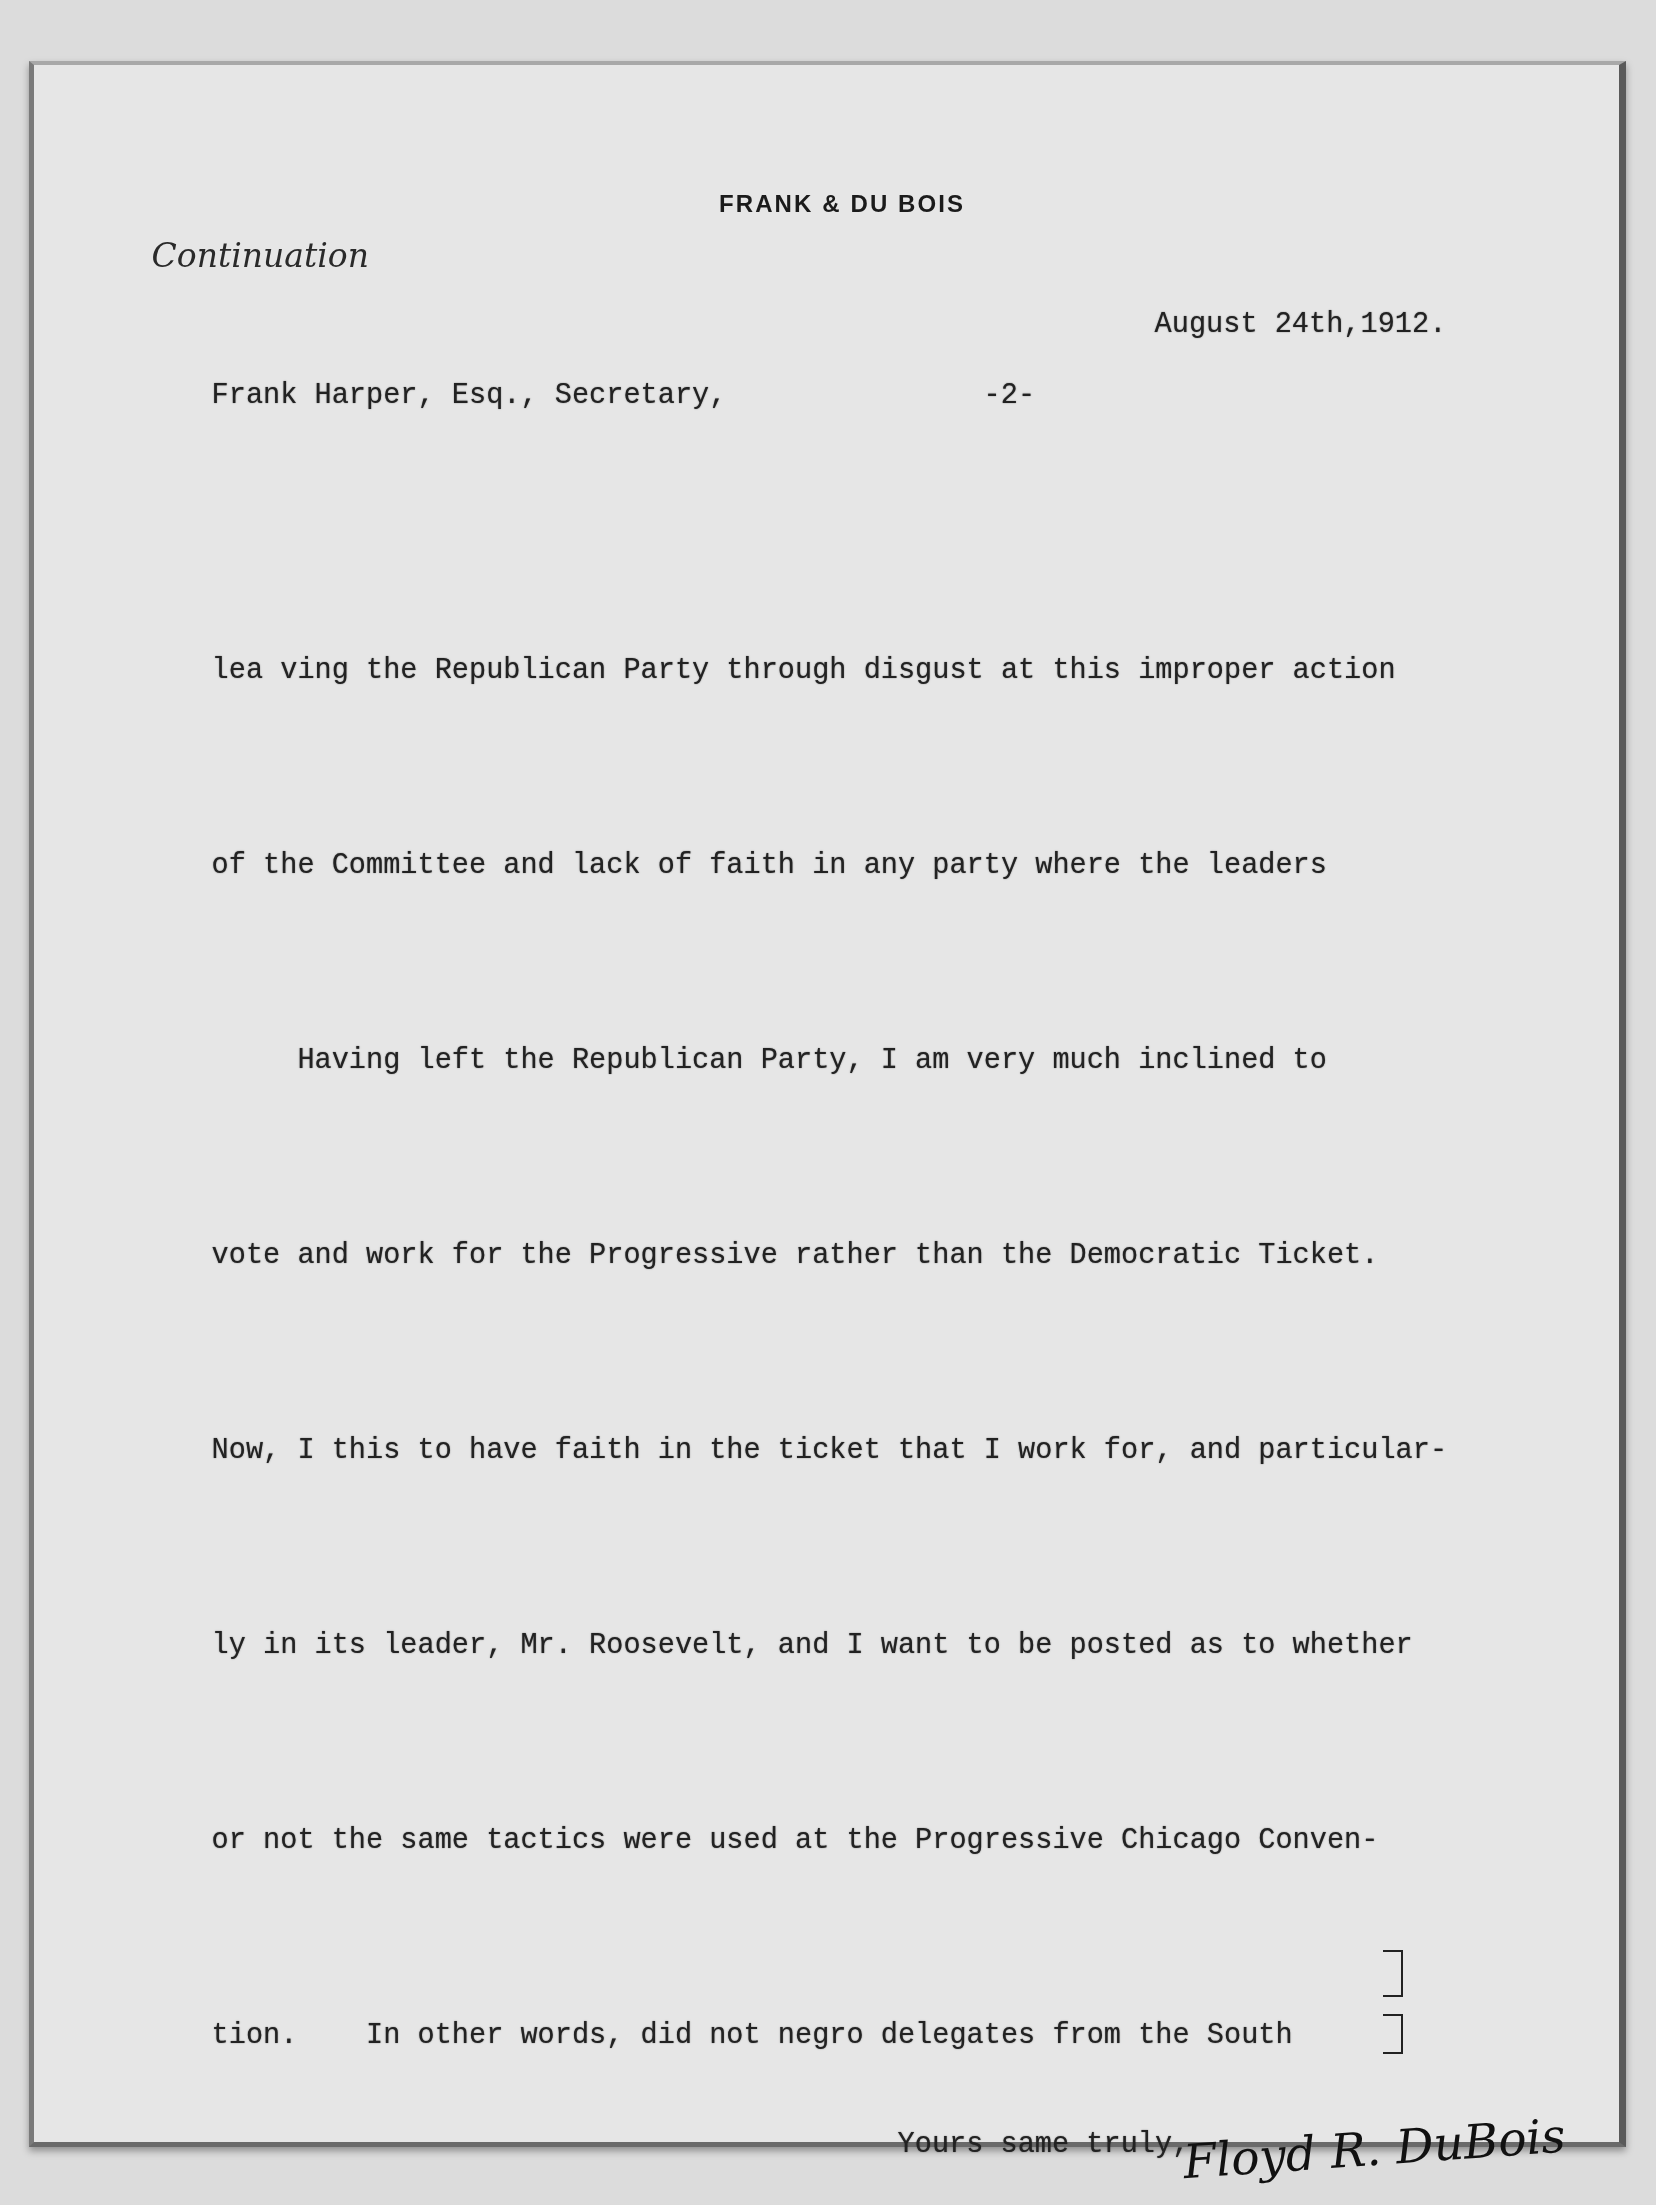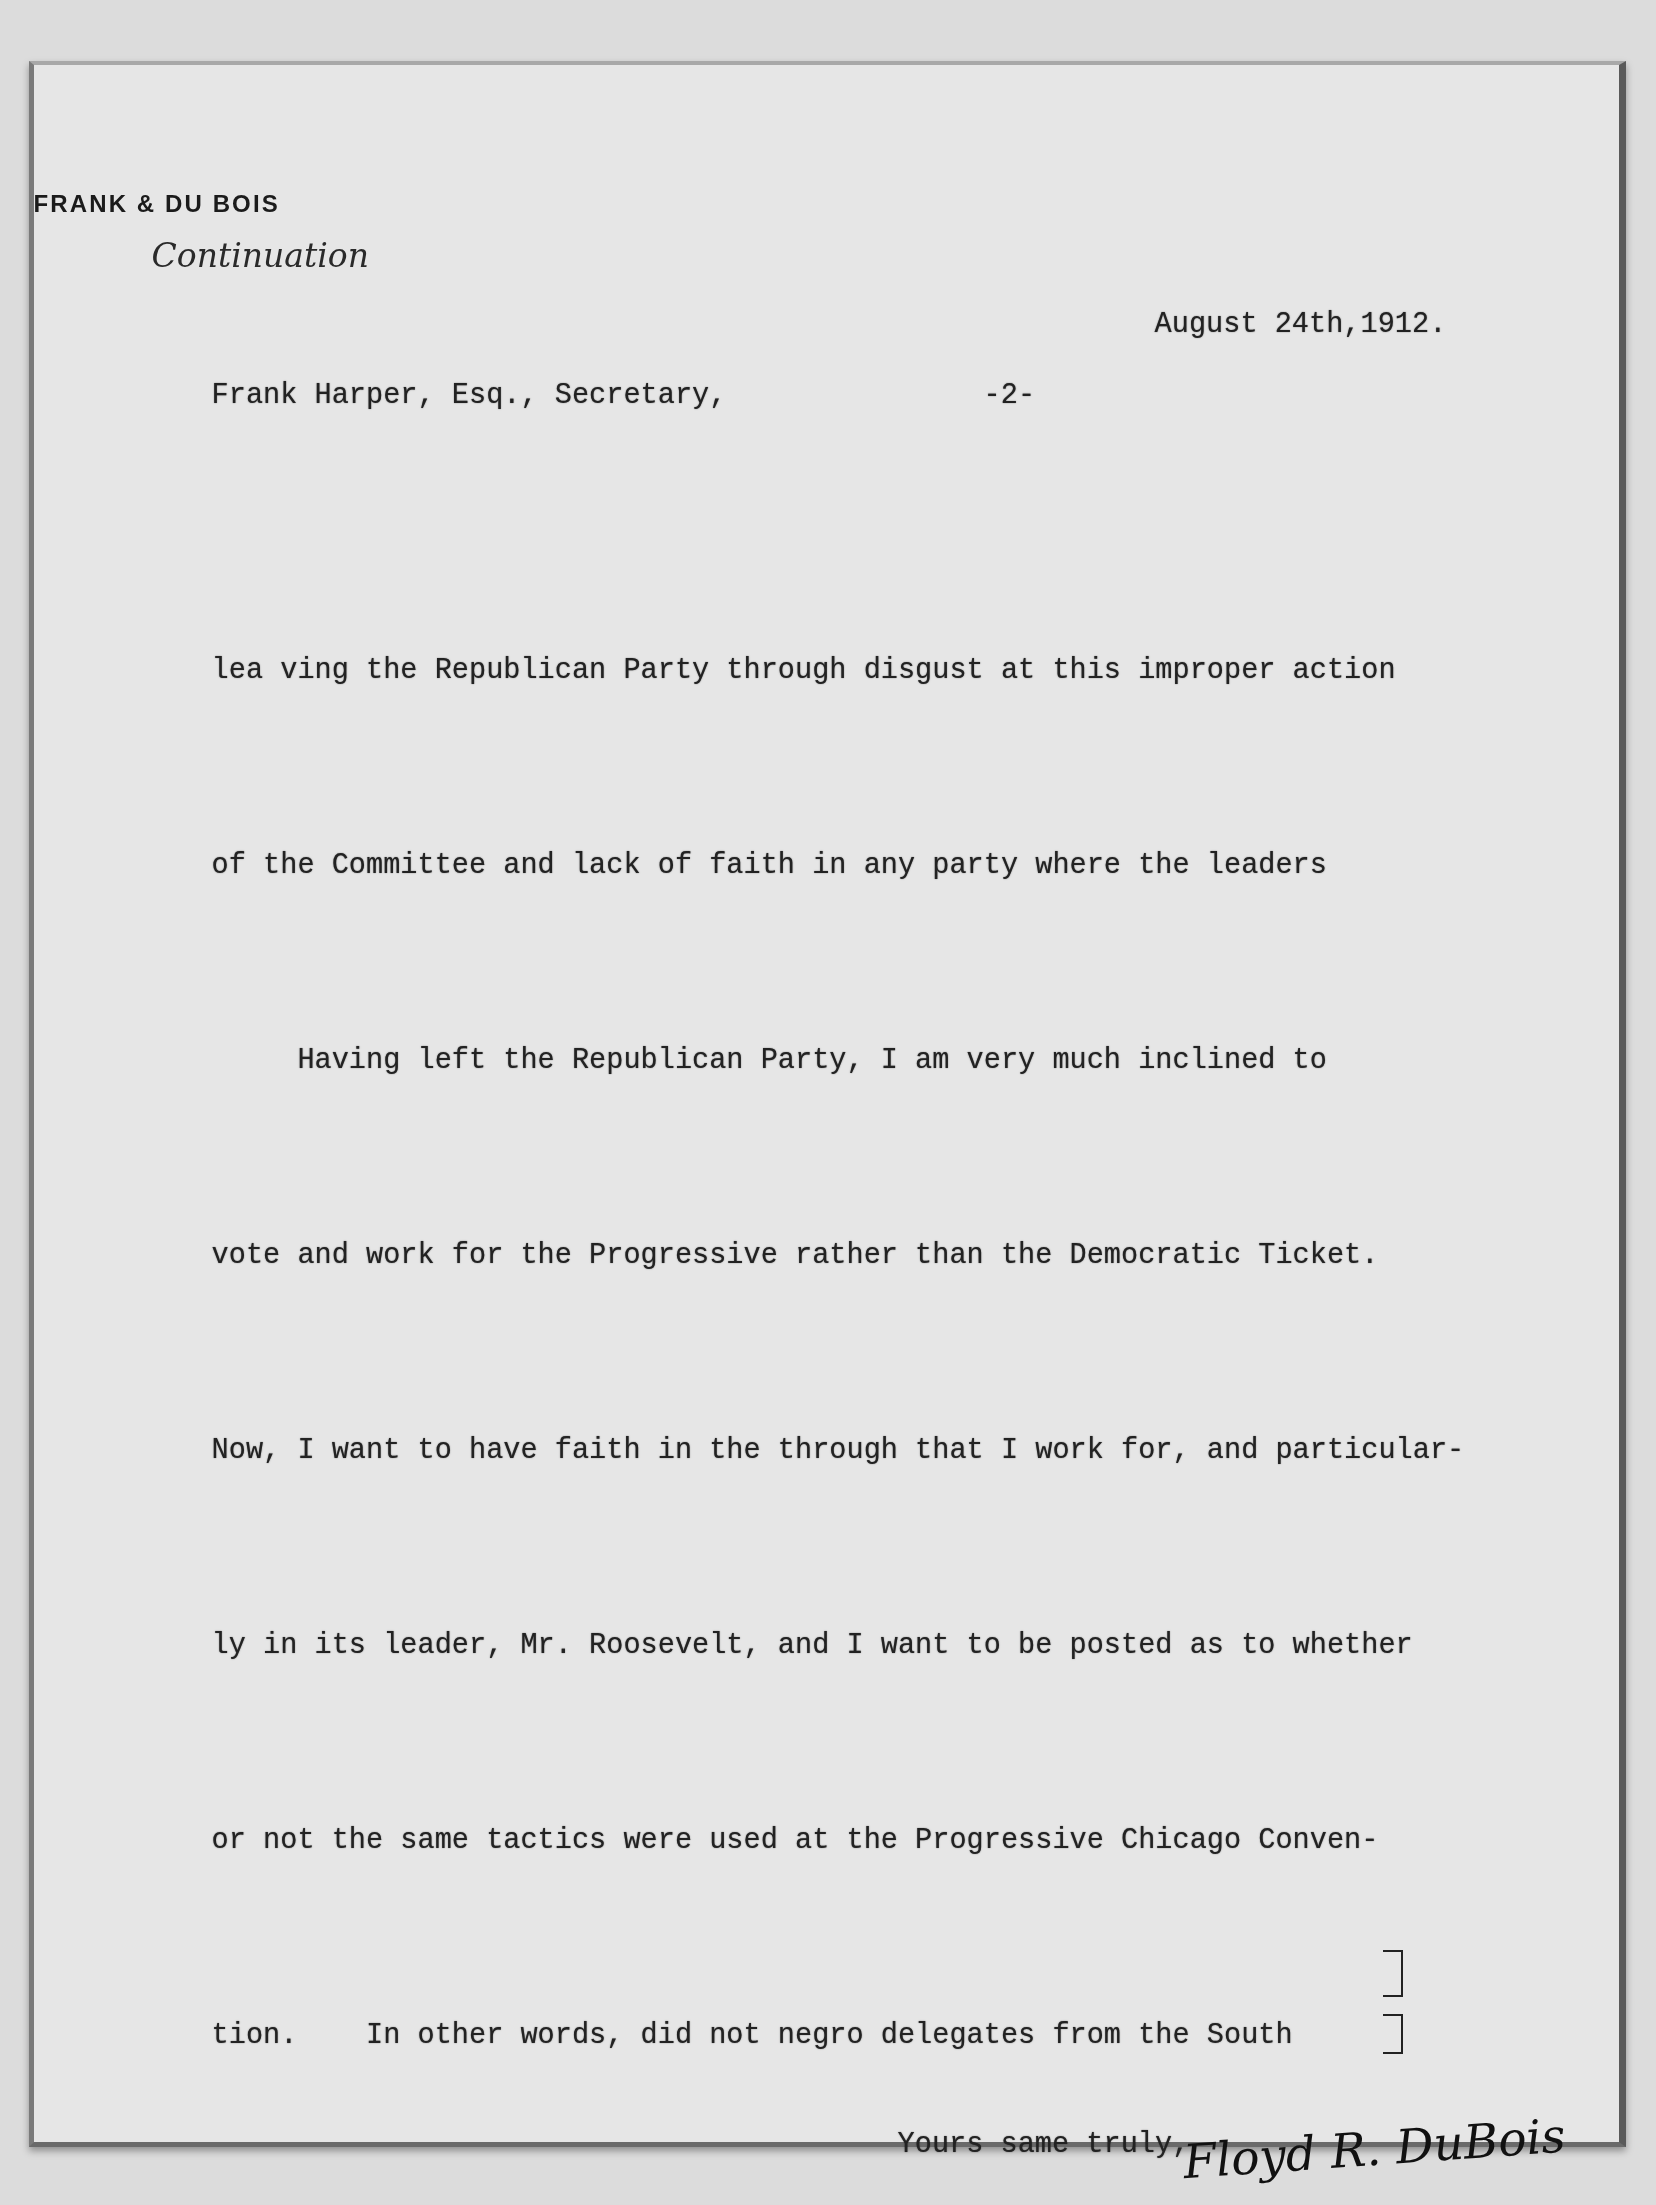--- a/index.html
+++ b/index.html
@@ -23,22 +23,23 @@
       background: #e6e6e6;
       border-left: 5.7px solid #7a7a7a;
       border-right: 7.1px solid #5a5a5a;
       border-top: 4.3px solid #a8a8a8;
       border-bottom: 5.7px solid #6a6a6a;
       box-shadow: 0 4.3px 7.1px rgba(0,0,0,0.35);
     }
     .letterhead {
       position: absolute;
       top: 125px;
-      left: 0;
+      left: 16px;
       width: 100%;
+      text-align: center;
       font-family: "Liberation Sans", "DejaVu Sans", sans-serif;
       font-size: 24px;
       font-weight: bold;
       letter-spacing: 2.1px;
       color: #1b1b1b;
     }
     .continuation {
       position: absolute;
       top: 171px;
       left: 118px;
@@ -109,21 +110,21 @@
   <div class="continuation">Continuation</div>
   <div class="typed date">August 24th,1912.</div>
   <div class="typed addressee">Frank Harper, Esq., Secretary,</div>
   <div class="typed page-num">-2-</div>
 
   <div class="typed body-lines">
     <span class="line">lea ving the Republican Party through disgust at this improper action</span>
     <span class="line">of the Committee and lack of faith in any party where the leaders</span>
     <span class="line">     Having left the Republican Party, I am very much inclined to</span>
     <span class="line">vote and work for the Progressive rather than the Democratic Ticket.</span>
-    <span class="line">Now, I want to have faith in the through that I work for, and particular-</span>
+    <span class="line">Now, I this to have faith in the ticket that I work for, and particular-</span>
     <span class="line">ly in its leader, Mr. Roosevelt, and I want to be posted as to whether</span>
     <span class="line">or not the same tactics were used at the Progressive Chicago Conven-</span>
     <span class="line">tion.    In other words, did not negro delegates from the South</span>
     
     
     
     
     
     
     

